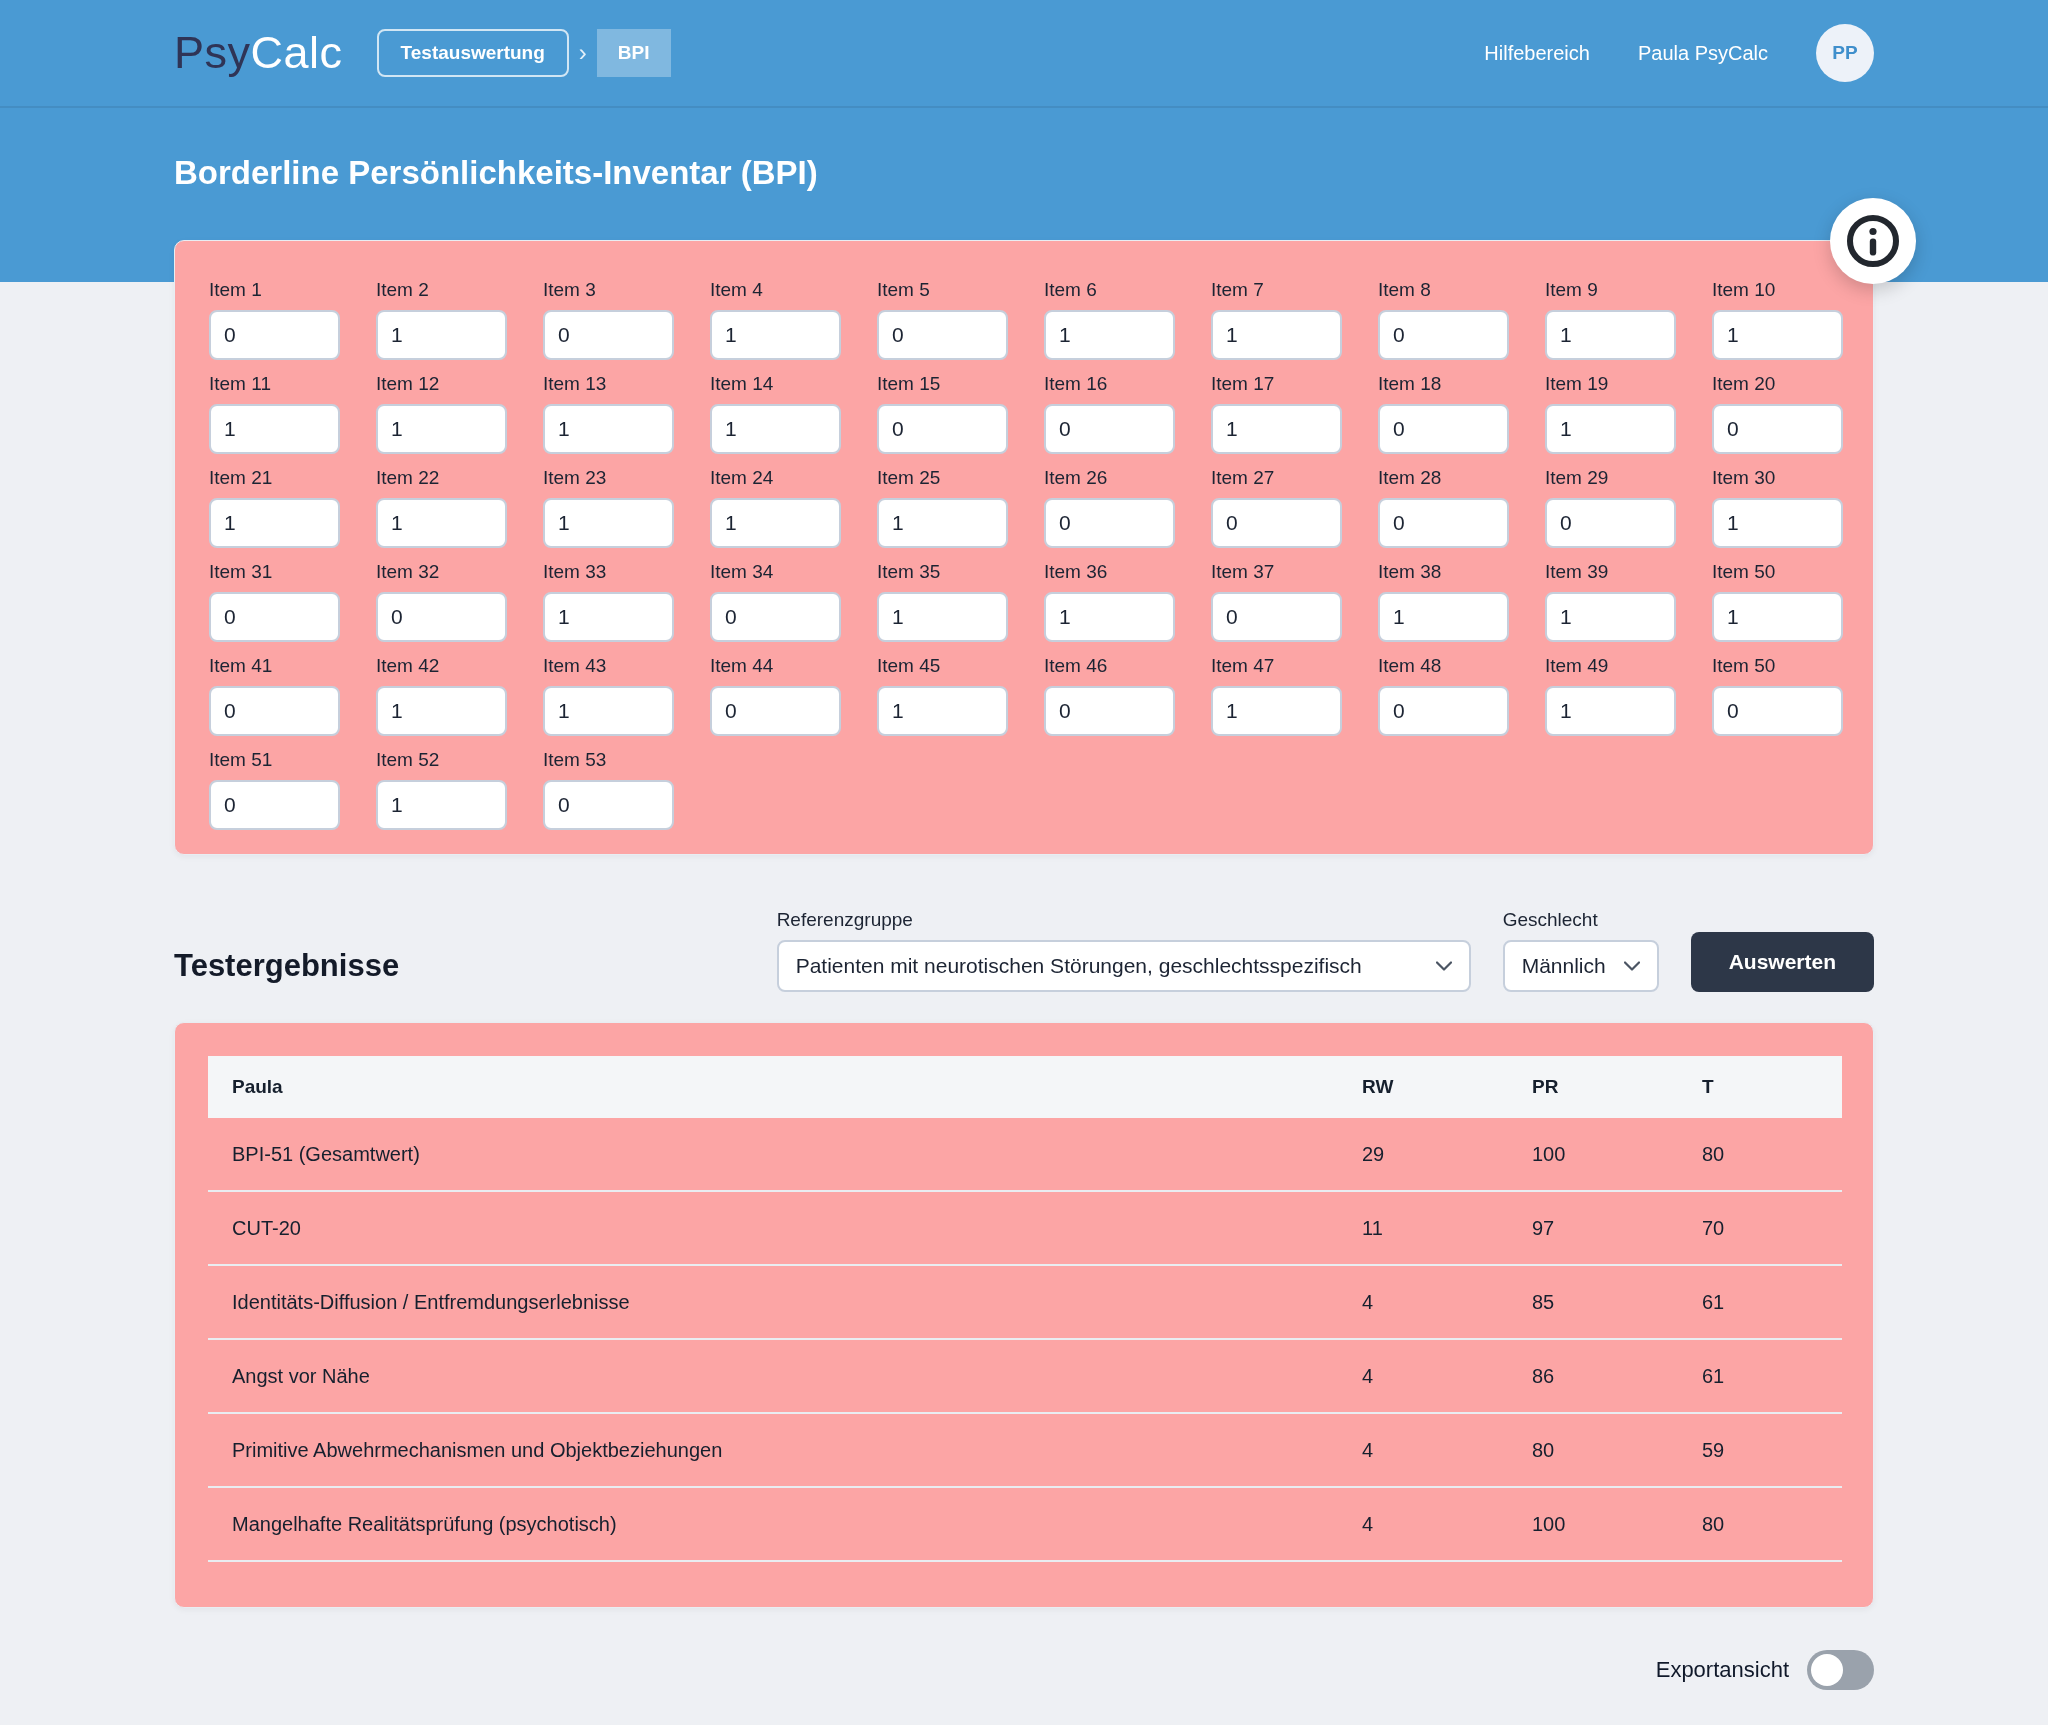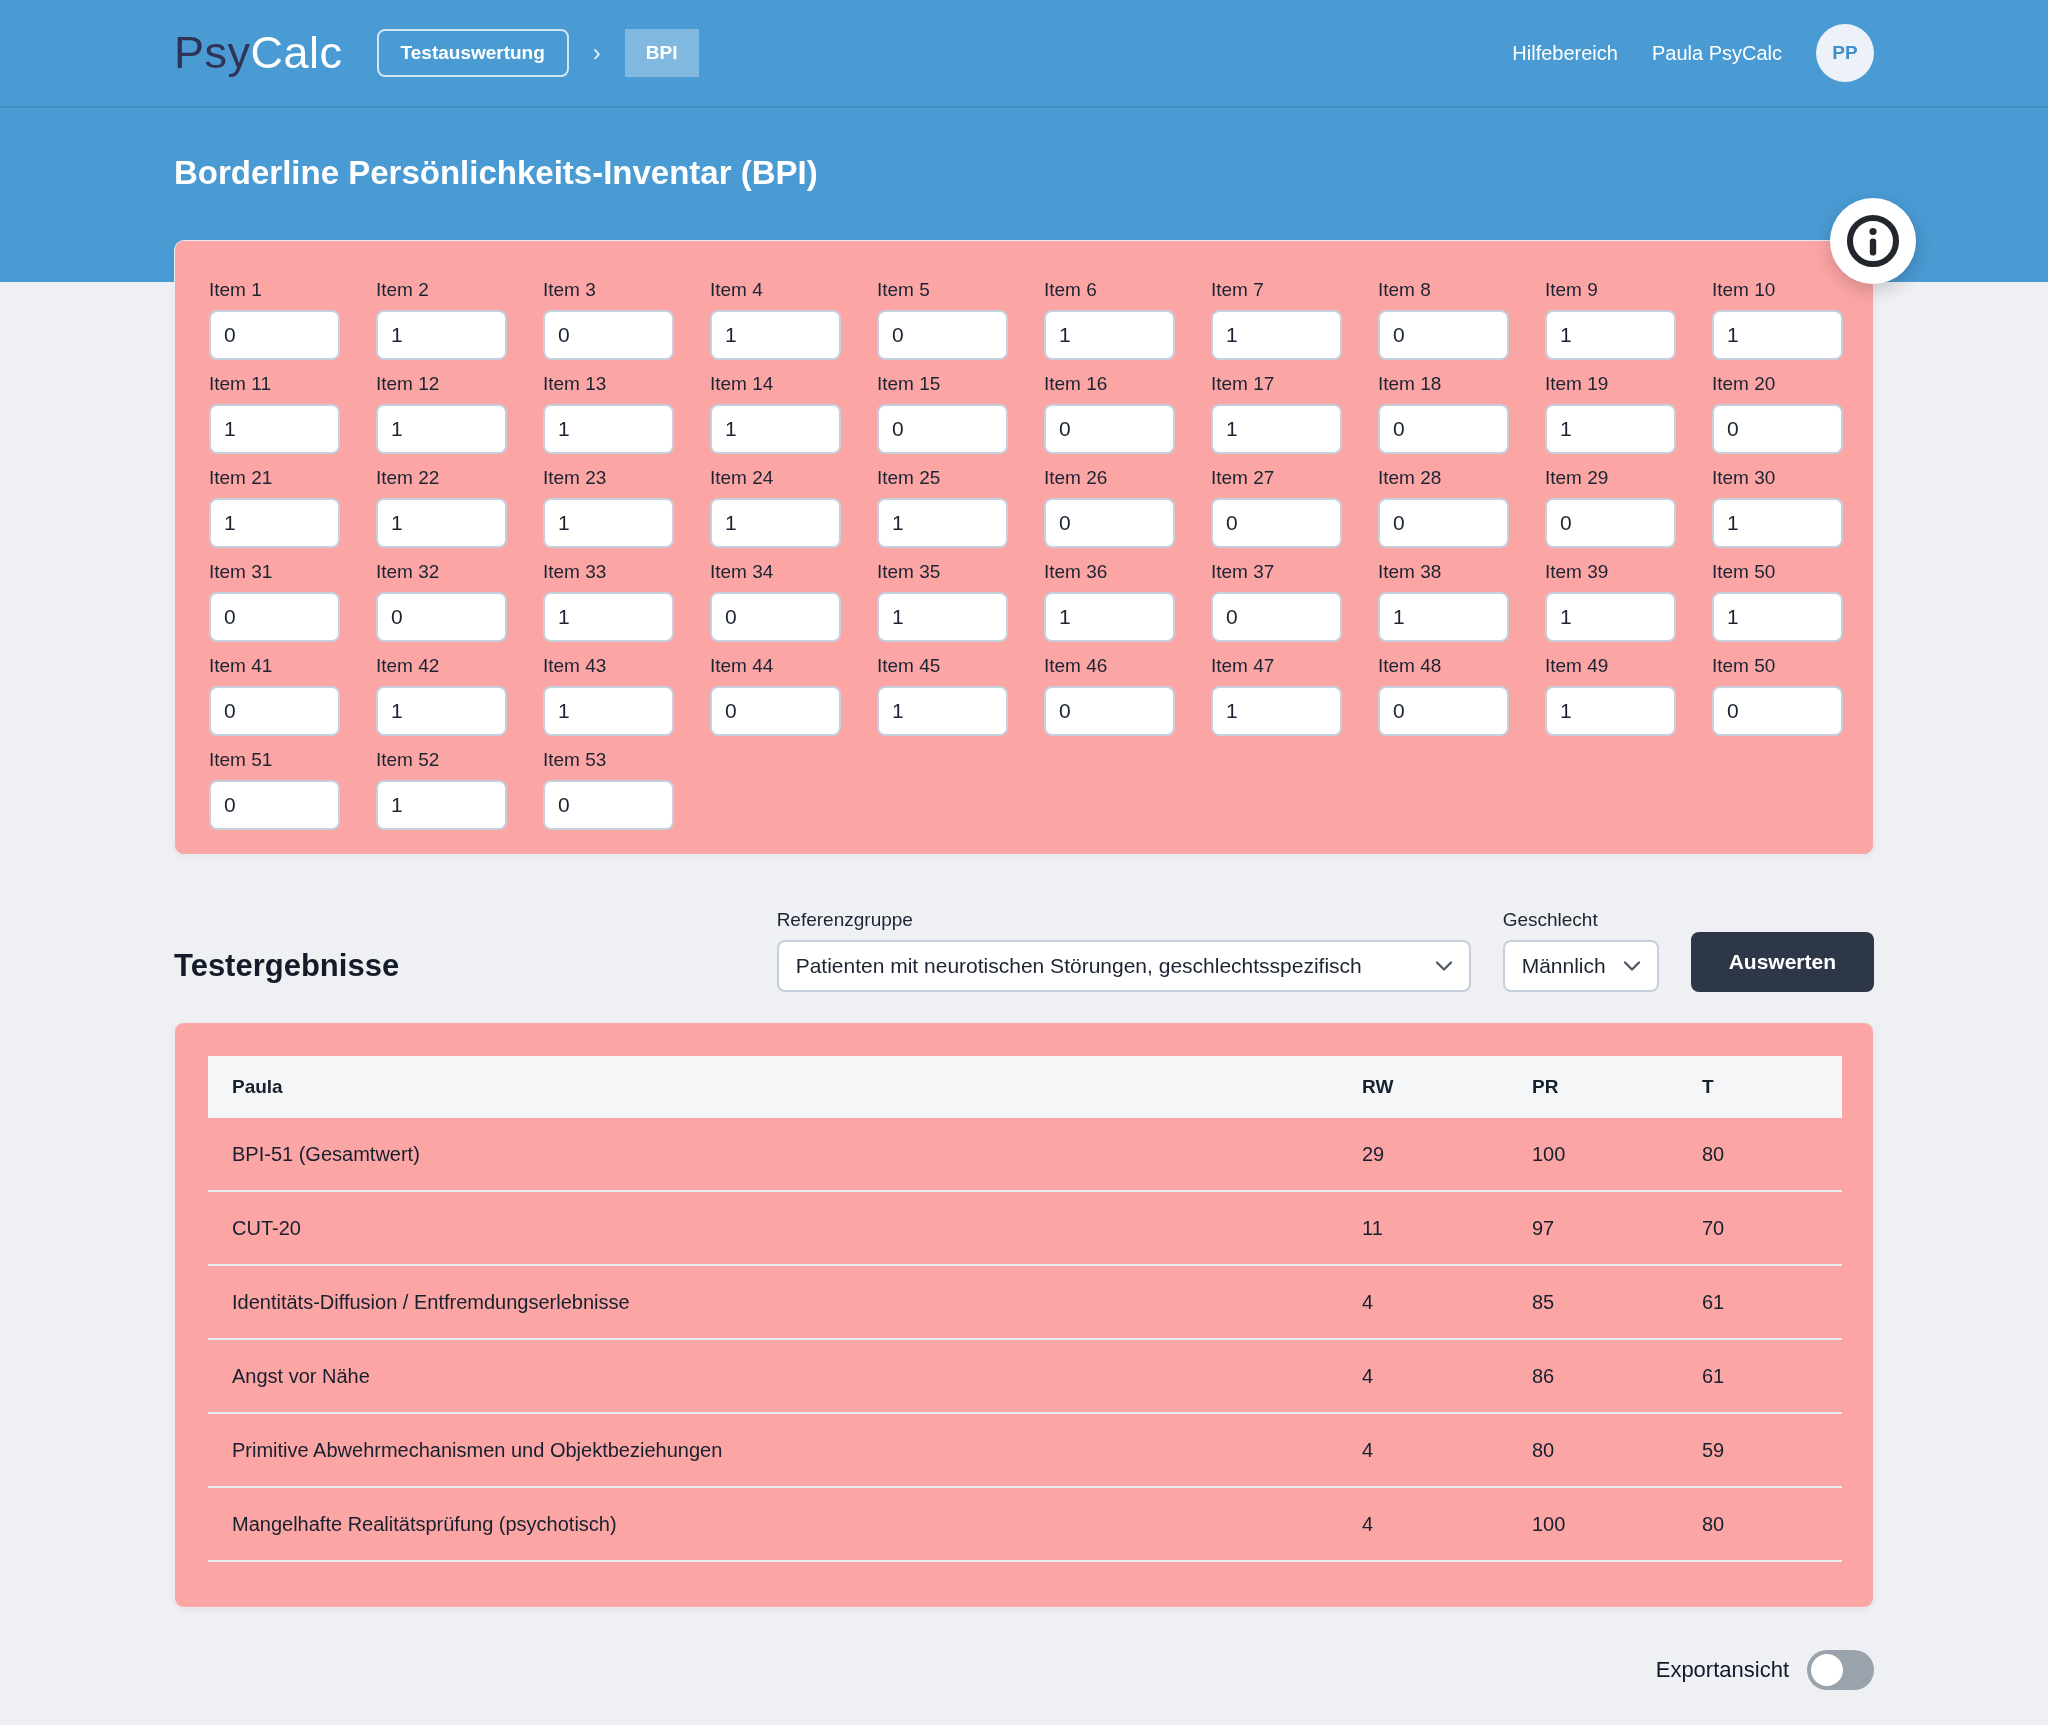--- a/index.html
+++ b/index.html
@@ -15,36 +15,36 @@
   
   .topbar {
     height: 108px;
     background: #4a9ad3;
     border-bottom: 2px solid rgba(0,0,0,0.08);
   }
   .topbar .container { height: 100%; display: flex; align-items: center; }
   .logo { font-size: 45px; font-weight: 300; letter-spacing: 0.5px; cursor: default; }
   .logo .p1 { color: #2f3456; }
   .logo .p2 { color: #ffffff; }
-  .crumbs { display: flex; align-items: center; margin-left: 34px; gap: 24px; }
+  .crumbs { display: flex; align-items: center; margin-left: 34px; gap: 10px; }
   .crumb-btn {
     border: 2px solid rgba(255,255,255,0.75);
     background: transparent;
     color: #fff; font-size: 19px; font-weight: 600;
     font-family: "Liberation Sans", sans-serif;
     padding: 11px 22px; border-radius: 8px; cursor: pointer;
   }
   .crumb-sep { color: rgba(255,255,255,0.85); font-size: 24px; line-height: 1; }
   .crumb-current {
     background: rgba(255,255,255,0.30);
     border: none; color: #fff; font-size: 19px; font-weight: 700;
     font-family: "Liberation Sans", sans-serif;
     padding: 13px 21px; border-radius: 0; cursor: pointer;
   }
-  .topnav { margin-left: auto; display: flex; align-items: center; gap: 34px; }
+  .topnav { margin-left: auto; display: flex; align-items: center; gap: 48px; }
   .topnav a { color: #fff; font-size: 20px; text-decoration: none; }
   .avatar {
     width: 58px; height: 58px; border-radius: 50%;
     background: #edf2f9; color: #3f8fcc;
     display: flex; align-items: center; justify-content: center;
     font-size: 19px; font-weight: 600; cursor: pointer;
   }
 
   
   .hero { height: 174px; background: #4a9ad3; }

